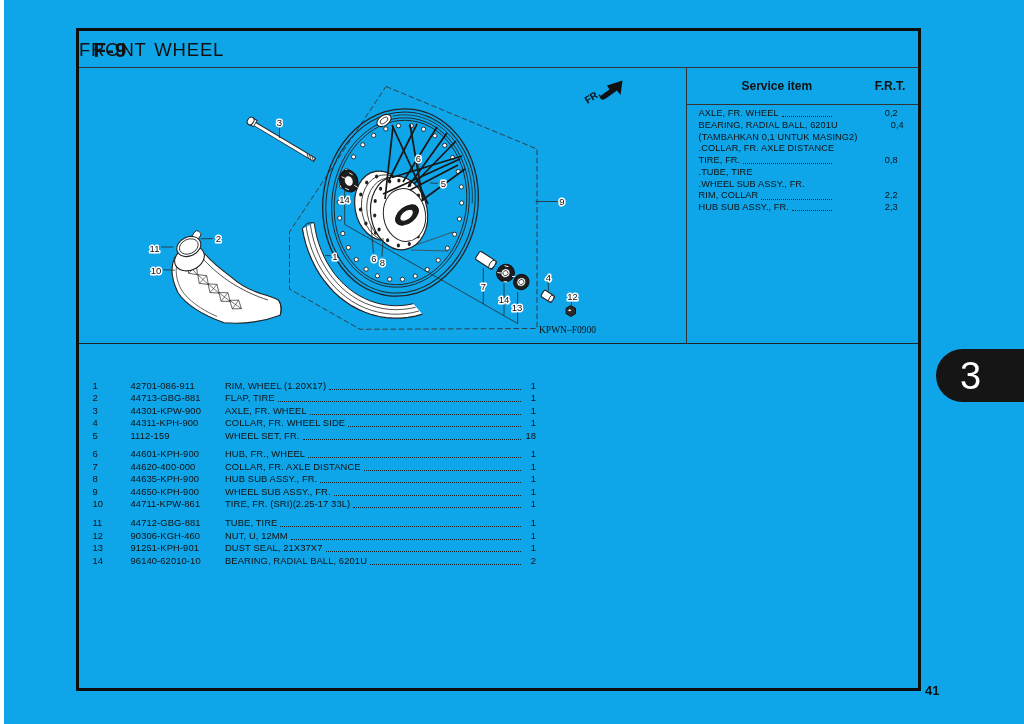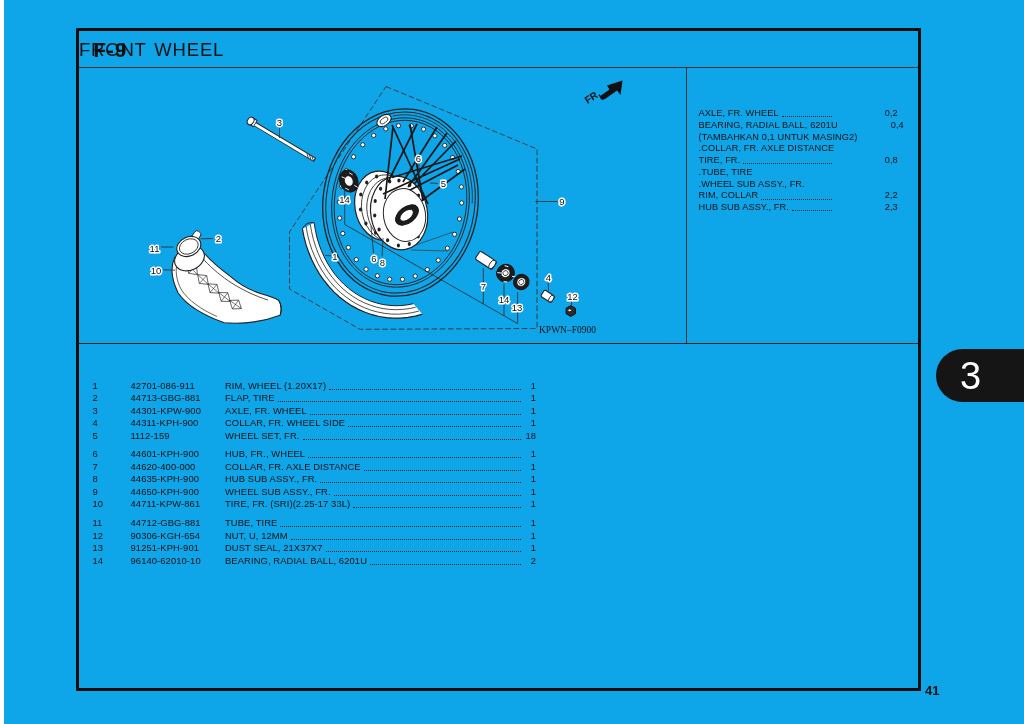--- a/index.html
+++ b/index.html
@@ -35,20 +35,24 @@
 #diag { position:absolute; left:0; top:0; }
 </style></head>
 <body>
 <div id="canvas">
 <div id="page">
   <div id="titlebar">
         <span id="f9">F-9</span>
         <div id="ttl">FRONT WHEEL</div>
       </div>
   <div id="svcbox">
+    <div id="svchead">
+          <span class="si">Service item</span>
+          <span class="frt">F.R.T.</span>
+        </div>
     <div id="svcrows">
 <div class="srow">
             <span class="st">AXLE, FR. WHEEL</span>
             <span class="sdots"></span>
             <span class="sv">0,2</span>
           </div>
 <div class="srow">
             <span class="st">BEARING, RADIAL BALL, 6201U</span>
             <span class="sdots"></span>
             <span class="sv">0,4</span>
@@ -169,21 +173,21 @@
 <div class="row">
           <span class="no">11</span>
           <span class="pn">44712-GBG-881</span>
           <span class="desc">TUBE, TIRE</span>
           <span class="dots"></span>
           <span class="qty">1</span>
           <span class="sp2"></span>
         </div>
 <div class="row">
           <span class="no">12</span>
-          <span class="pn">90306-KGH-654</span>
+          <span class="pn">90306-KGH-460</span>
           <span class="desc">NUT, U, 12MM</span>
           <span class="dots"></span>
           <span class="qty">1</span>
           <span class="sp2"></span>
         </div>
 <div class="row">
           <span class="no">13</span>
           <span class="pn">91251-KPH-901</span>
           <span class="desc">DUST SEAL, 21X37X7</span>
           <span class="dots"></span>

